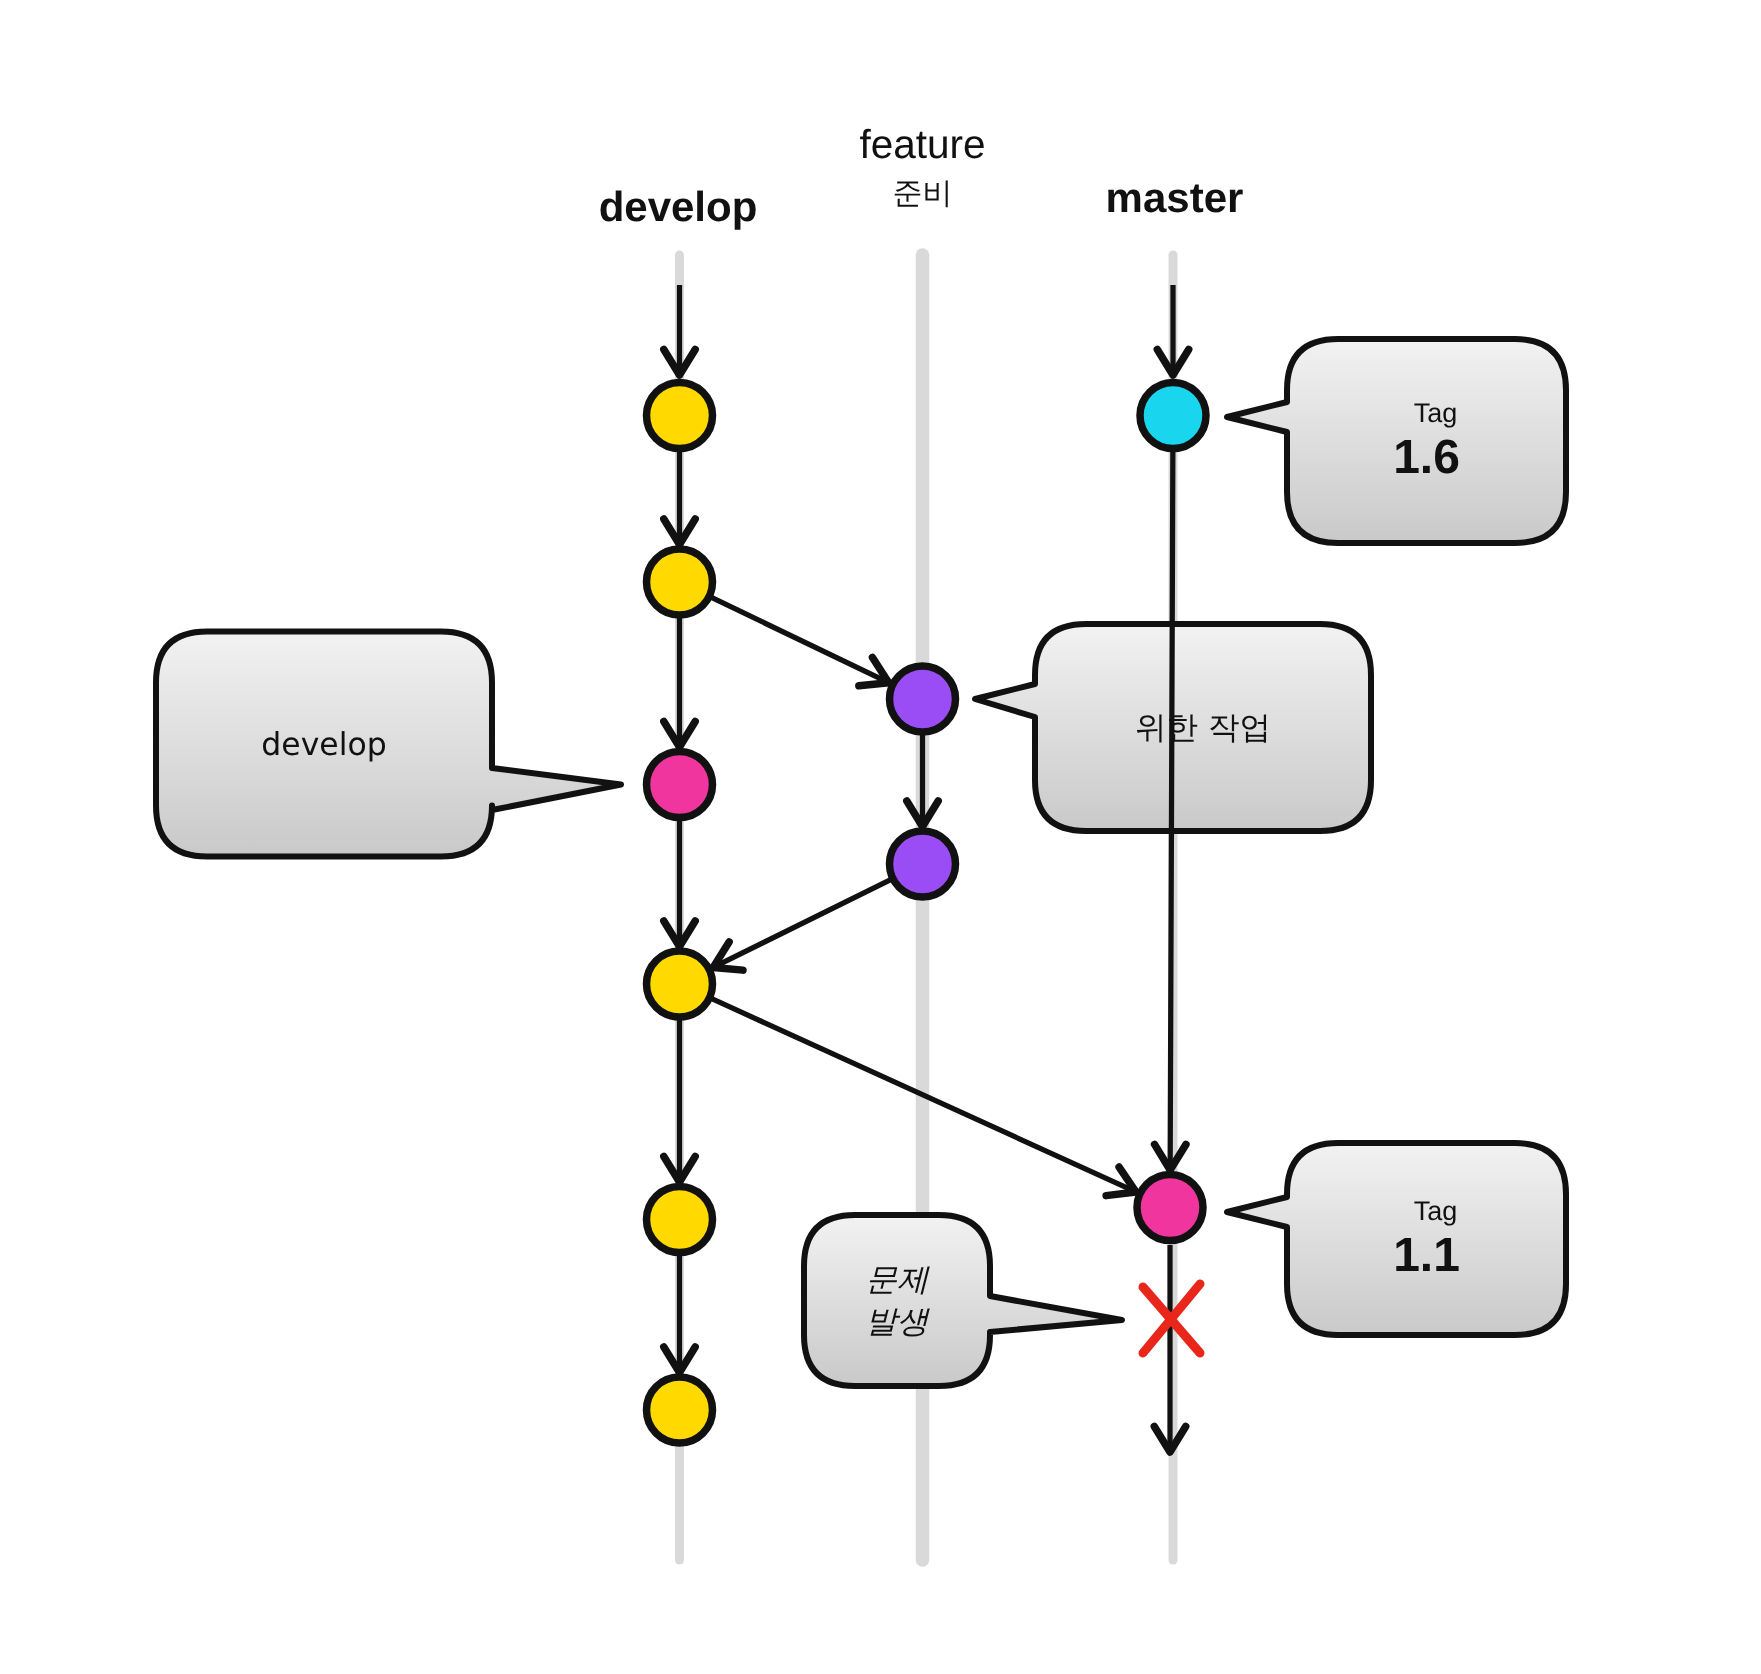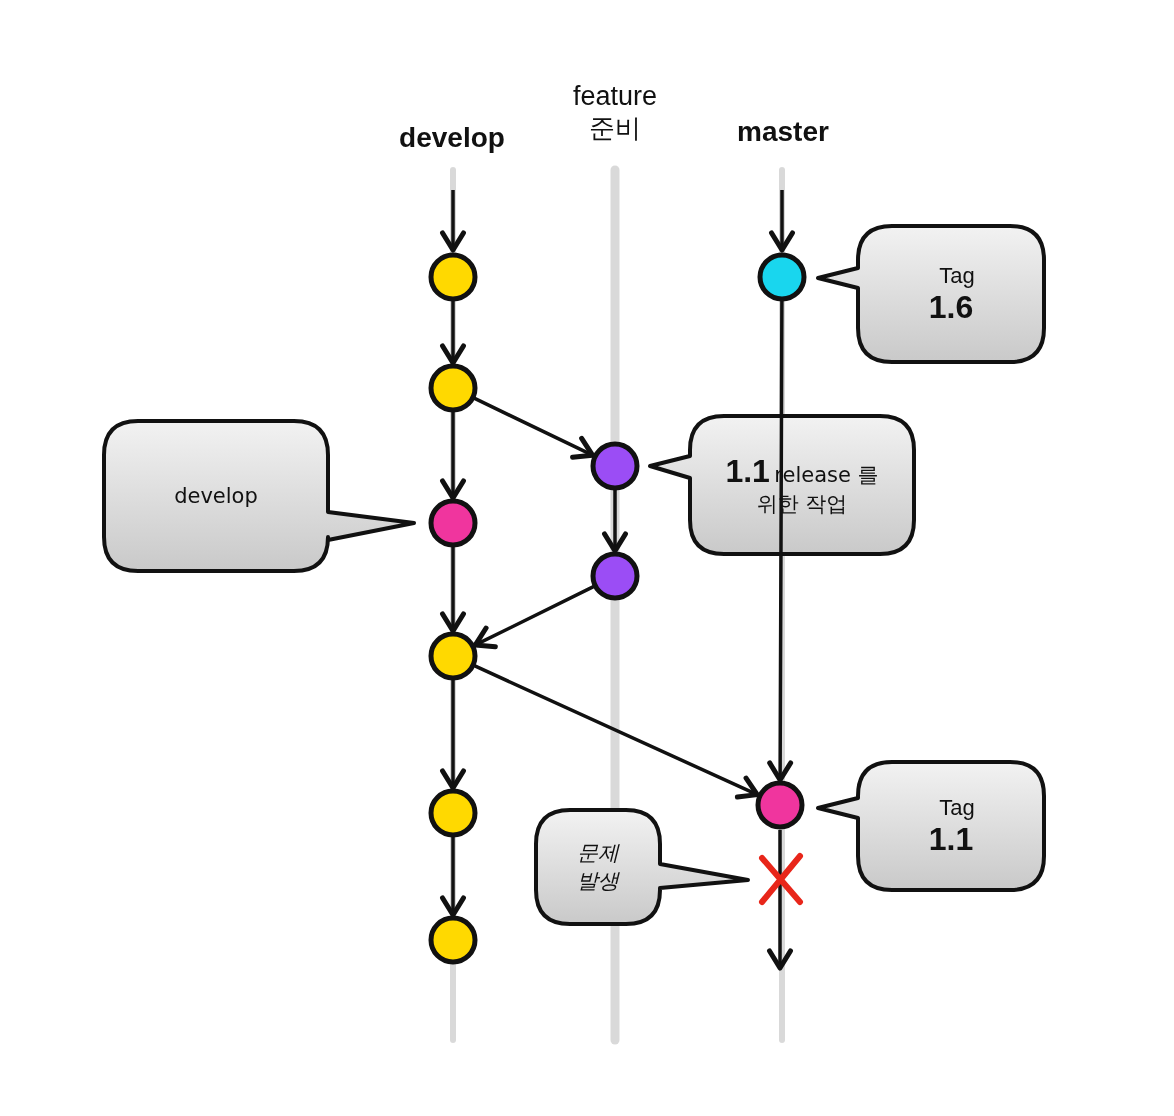--- a/index.html
+++ b/index.html
@@ -4,21 +4,21 @@
 <style>
   html, body { margin: 0; padding: 0; background: #ffffff; }
   body { width: 1174px; height: 1116px; position: relative; overflow: hidden;
          font-family: "Liberation Sans", "DejaVu Sans", sans-serif; }
   #diagram { position: absolute; left: 0; top: 0; }
   .lane-title { position: absolute; text-align: center; color: #111; }
   .lane-title.bold { font-weight: bold; font-size: 28px; }
   .lane-title.normal { font-size: 27px; line-height: 32px; }
   .bubble-text { position: absolute; text-align: center; color: #111;
                  display: flex; flex-direction: column; justify-content: center; align-items: center; }
-  .small { font-size: 22px; margin-left: 12px; }
+  .small { font-size: 18px; margin-left: 12px; }
   .big { font-size: 32px; font-weight: bold; }
   .ko { font-family: "DejaVu Sans", sans-serif; font-size: 21px; }
 </style>
 </head>
 <body>
 
 <svg id="diagram" width="1174" height="1116" viewBox="0 0 1174 1116" xmlns="http://www.w3.org/2000/svg">
   <defs>
     <linearGradient id="bubbleGrad" x1="0" y1="0" x2="0" y2="1">
       <stop offset="0" id="grad-top" stop-color="#F2F2F2"></stop>
@@ -80,38 +80,34 @@
       <circle cx="780" cy="805" r="22" fill="#F0359E" stroke="#111" stroke-width="5"></circle>
     </g>
   <g id="marks">
       <path d="M762,858 L800,902 M800,856 L762,902" stroke="#E8261A" stroke-width="6" stroke-linecap="round" fill="none"></path>
     </g>
 </svg>
 
 <div class="lane-title bold" style="left:382px; top:122px; width:140px;">develop</div>
 <div class="lane-title normal" style="left:545px; top:80px; width:140px;">
   <div>feature</div>
-  <div class="ko" style="font-size:26px;text-align:center;">준비</div>
+  <div class="ko" style="font-size:20px;text-align:center;">준비</div>
 </div>
 <div class="lane-title bold" style="left:713px; top:116px; width:140px;">master</div>
 
 <div class="bubble-text" style="left:858px; top:226px; width:186px; height:136px;">
   <div class="small">Tag</div>
   <div class="big">1.6</div>
 </div>
 
 <div class="bubble-text" style="left:104px; top:421px; width:224px; height:150px;">
   <div class="ko">develop</div>
 </div>
 
 <div class="bubble-text" style="left:690px; top:416px; width:224px; height:138px;">
-  <div style="white-space:nowrap;">
-    <span class="big">1.1</span>
-    <span class="ko">release 를</span>
-  </div>
   <div class="ko">위한 작업</div>
 </div>
 
 <div class="bubble-text" style="left:858px; top:762px; width:186px; height:128px;">
   <div class="small">Tag</div>
   <div class="big">1.1</div>
 </div>
 
 <div class="bubble-text" style="left:536px; top:810px; width:124px; height:114px;font-style:italic;">
   <div class="ko">문제</div>

